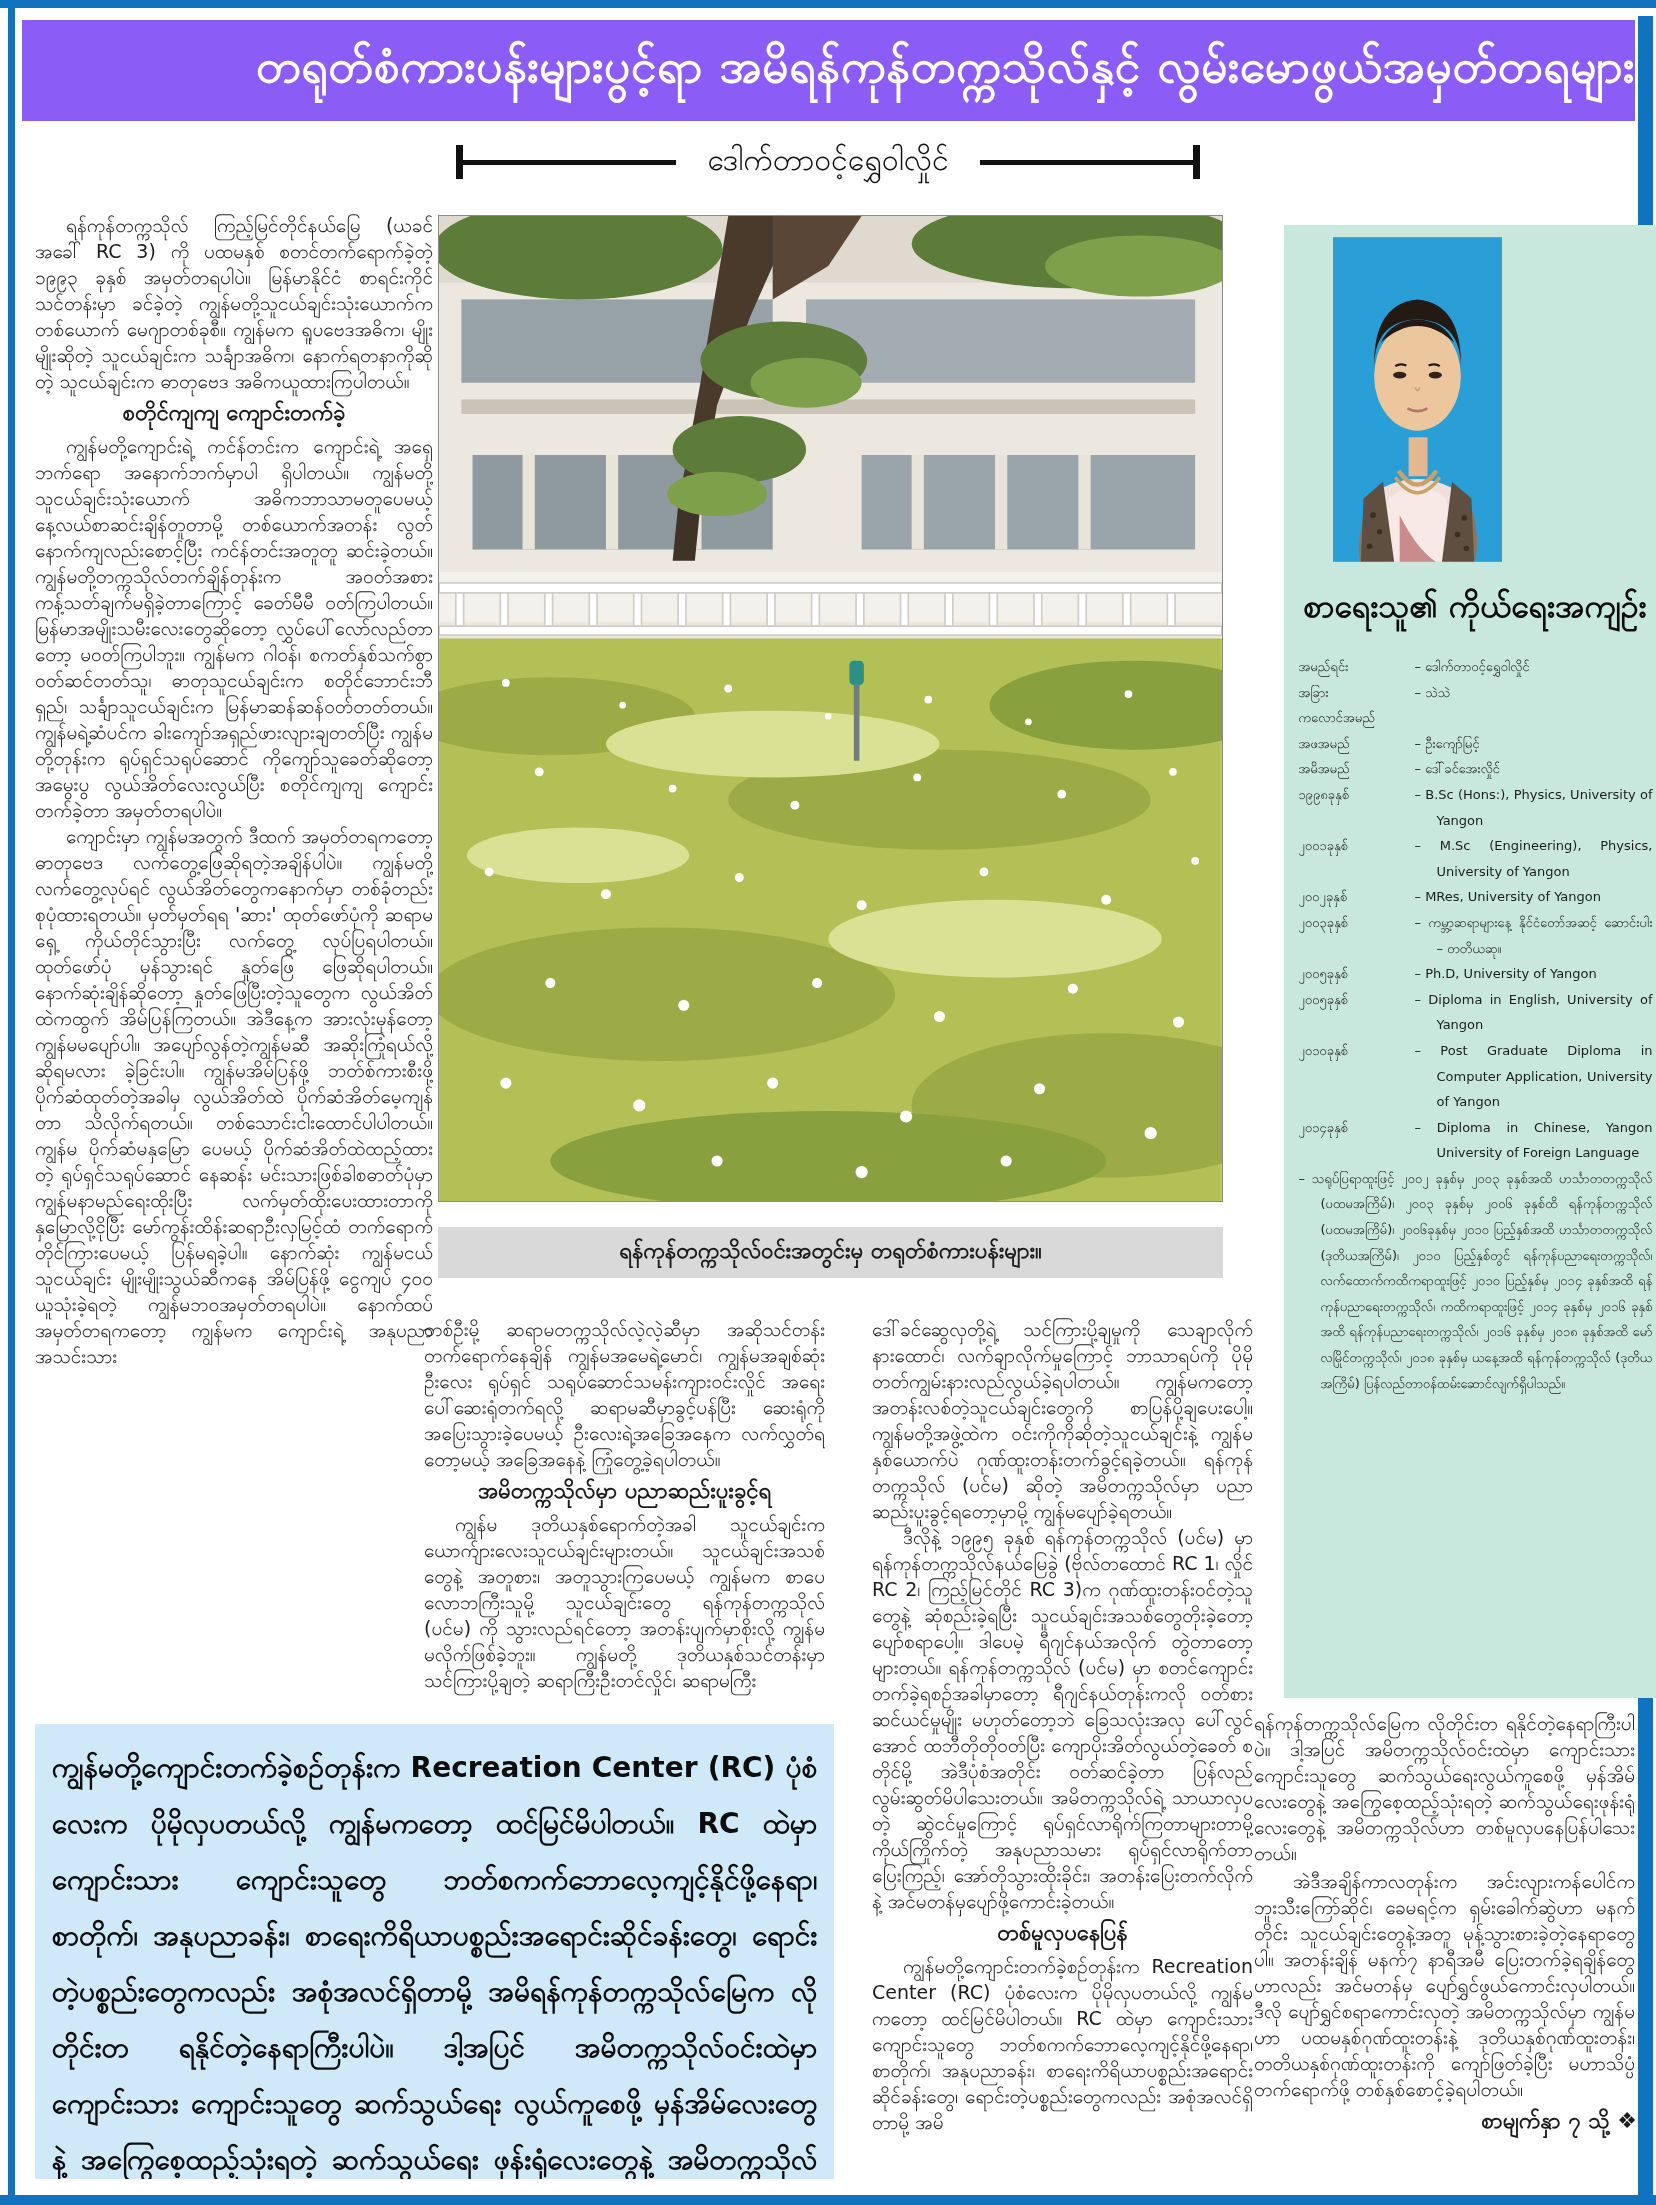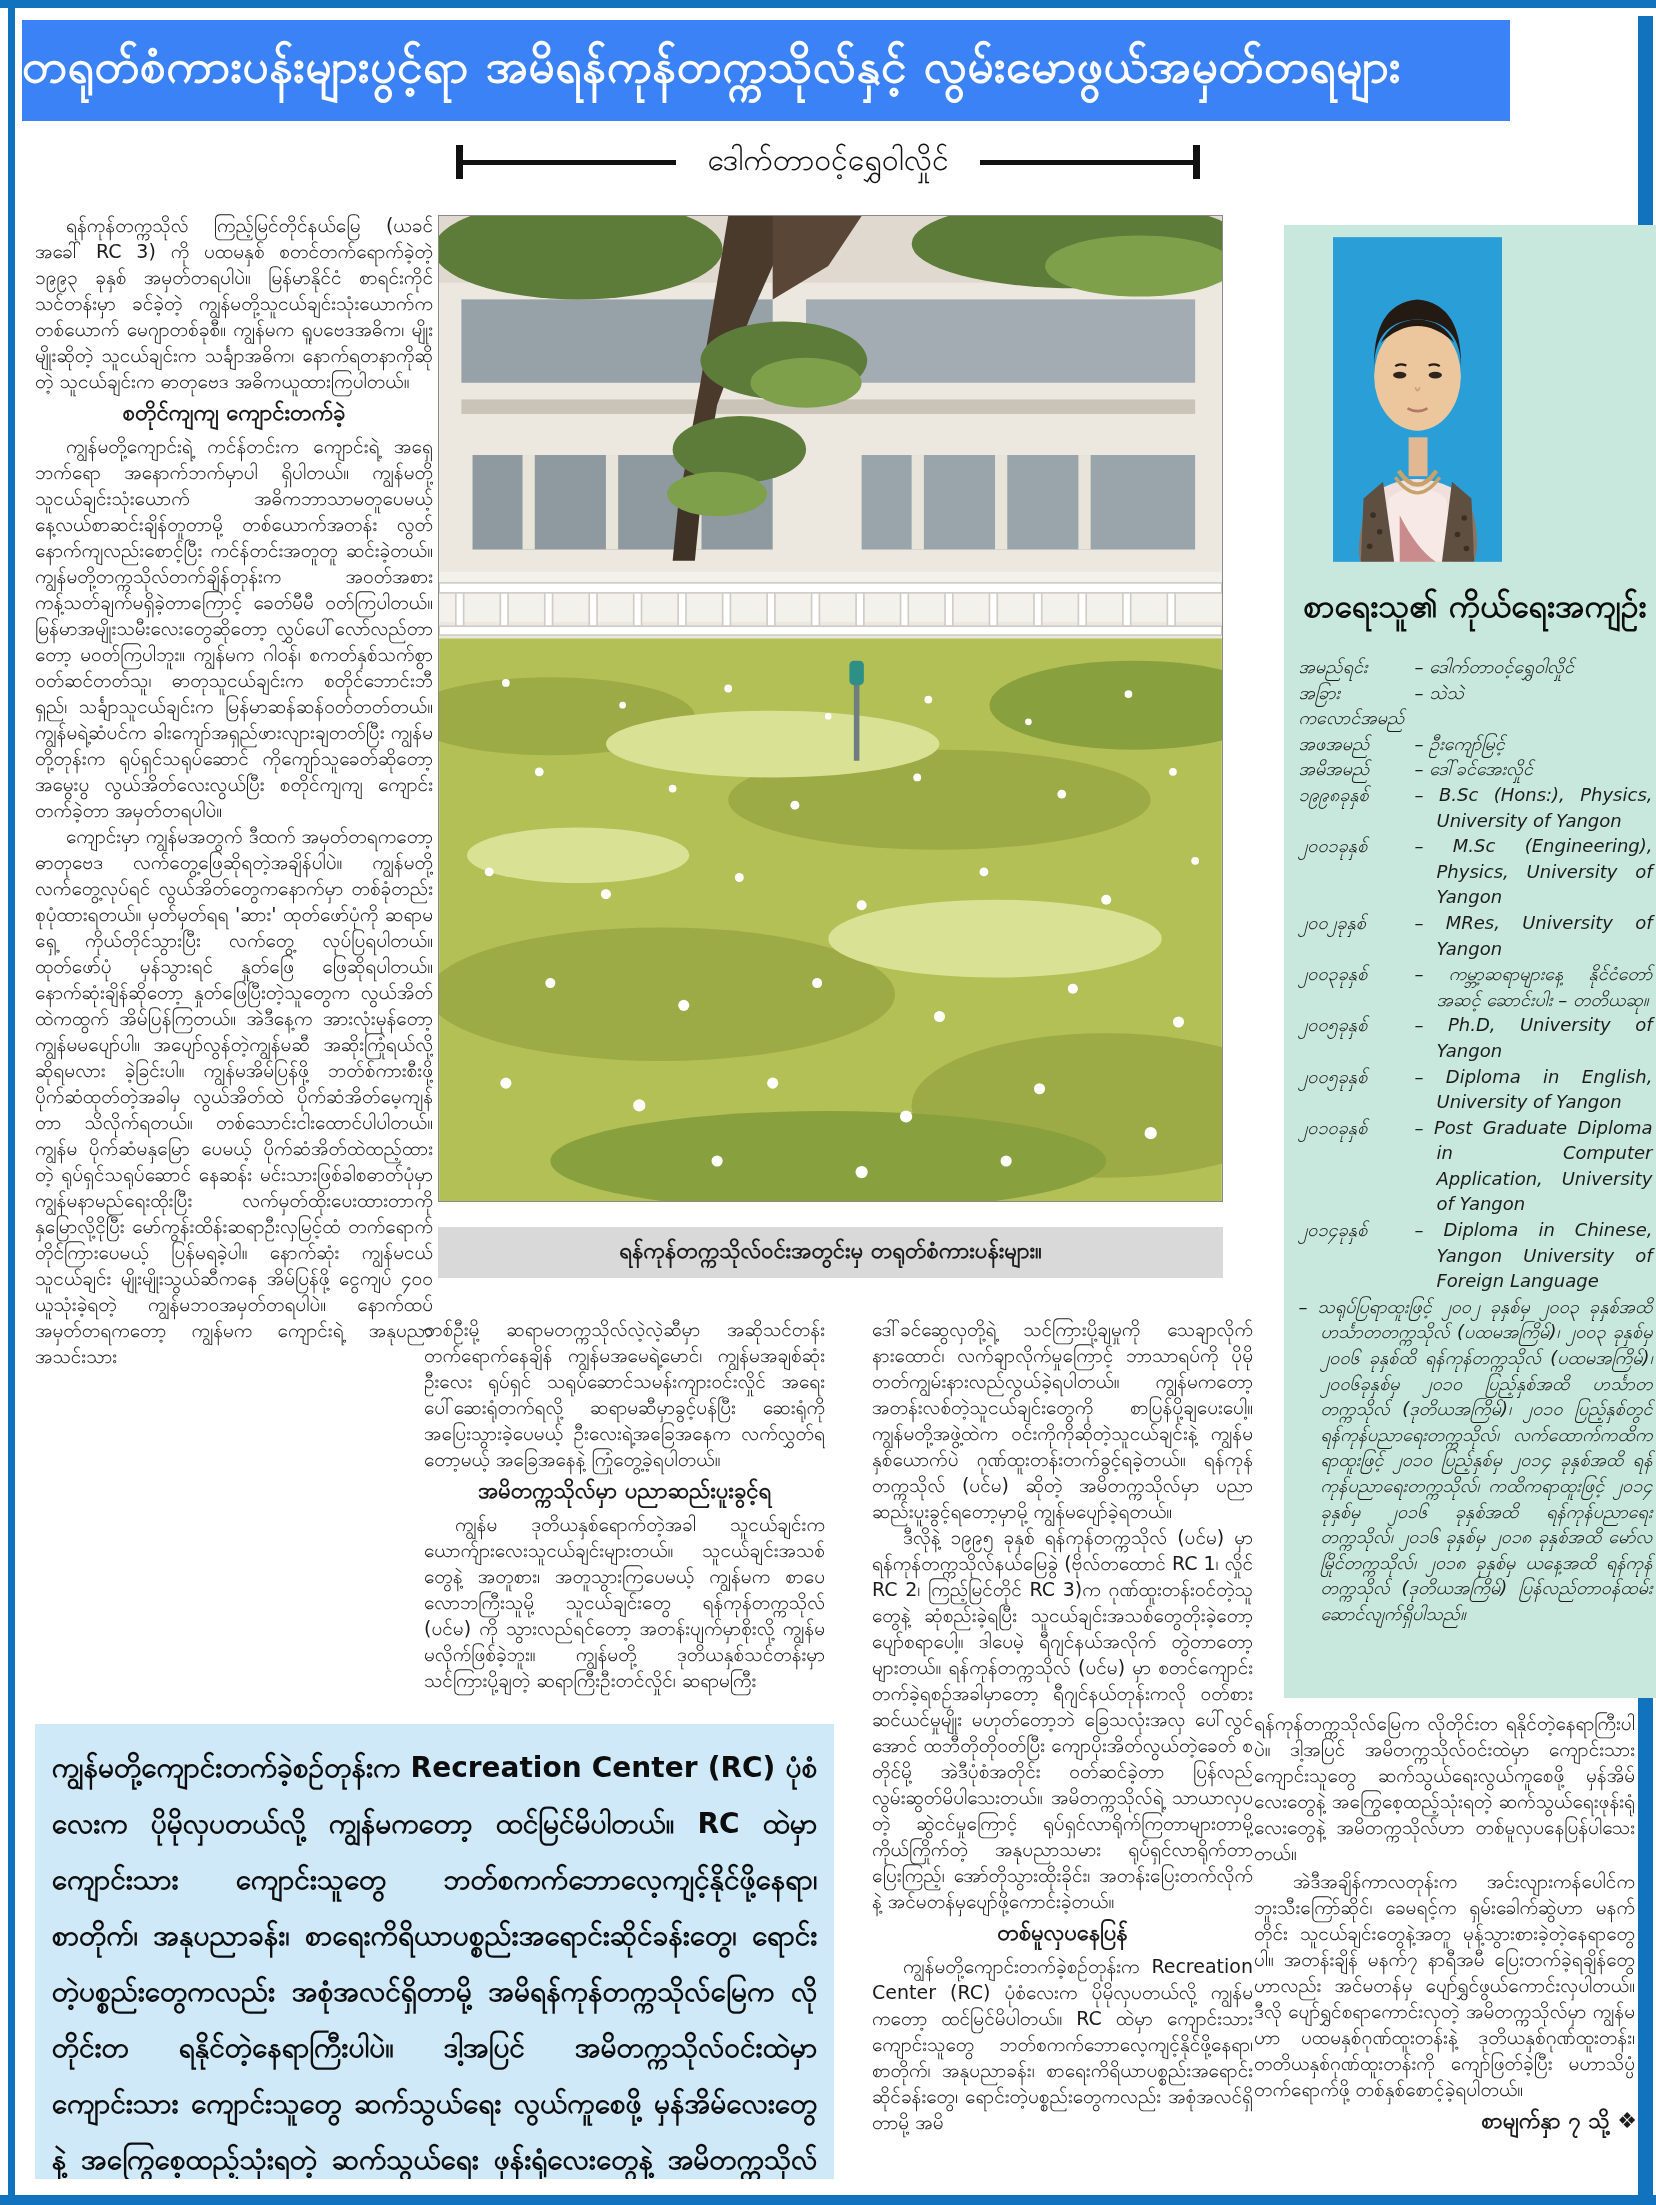--- a/index.html
+++ b/index.html
@@ -5,22 +5,22 @@
   html,body{margin:0;padding:0;background:#ffffff;}
   #page{position:relative;width:1656px;height:2205px;background:#ffffff;overflow:hidden;
         font-family:"DejaVu Sans","Liberation Sans",sans-serif;color:#1c1c1c;}
   
   .frame{position:absolute;background:#1173bd;}
   #frame-top{left:0;top:0;width:1656px;height:7.8px;}
   #frame-left{left:7.8px;top:7.8px;width:7.2px;height:2187px;}
   #frame-right{left:1638px;top:15.6px;width:15px;height:2179px;}
   #frame-bottom{left:0;top:2195px;width:1656px;height:10.6px;}
   
-  #banner{position:absolute;left:22px;top:20px;width:1488px;height:101px;background:#3b82f6;
-          display:flex;align-items:center;justify-content:flex-start;overflow:hidden;}
+  #banner{position:absolute;left:22px;top:20px;width:1613px;height:101px;background:#8b5cf6;
+          display:flex;align-items:center;justify-content:flex-end;overflow:hidden;}
   #banner .t{color:#ffffff;font-size:46px;font-weight:bold;white-space:nowrap;letter-spacing:0.6px;}
   
   #byline-row{position:absolute;left:0;top:132px;width:1656px;height:61px;
               display:flex;align-items:center;justify-content:center;gap:31px;}
   .rule{position:relative;width:220px;height:5.6px;background:#111;}
   .rule .cap{position:absolute;top:-14.5px;width:6.7px;height:34px;background:#111;}
   .rule.left .cap{left:0;}
   .rule.right .cap{right:0;}
   #byline-row .name{font-size:30px;font-weight:normal;color:#111;white-space:nowrap;}
   
@@ -40,21 +40,21 @@
   #pullbox{position:absolute;left:35px;top:1724px;width:799px;height:455px;background:#cfe9f8;
            box-sizing:border-box;padding:15.6px 16.7px;overflow:hidden;}
   #pullbox .q{font-size:28px;line-height:56px;font-weight:bold;text-align:justify;color:#0d0d0d;}
   
   #sidebar{position:absolute;left:1284px;top:225px;width:382px;height:1473px;background:#c9e8dd;
            box-sizing:border-box;overflow:hidden;}
   #portrait{position:absolute;left:49px;top:12.2px;width:169px;height:325px;overflow:hidden;}
   #sb-heading{position:absolute;left:0;top:360px;width:100%;text-align:center;
               font-size:32px;font-weight:bold;color:#0d0d0d;}
   #cv{position:absolute;left:14.5px;top:429px;width:354px;}
-  .cv-row{display:flex;font-size:18px;line-height:25.6px;font-style:italic;}
+  .cv-row{display:flex;font-size:13px;line-height:25.6px;}
   .cv-label{width:116px;flex:0 0 116px;}
   .cv-value{flex:1;text-align:justify;padding-left:22px;text-indent:-22px;}
   #sidebar-after{position:absolute;left:1252px;top:1708px;width:385px;height:470px;overflow:hidden;
                  text-align:justify;}
   #sidebar-after p{margin:2px;font-size:19px;line-height:26px;}
   #sidebar-after p.ind{text-indent:39px;}
   #goto-page{margin-top:4.4px;text-align:right;font-size:22px;font-weight:bold;}
 </style>
 </head>
 <body>

